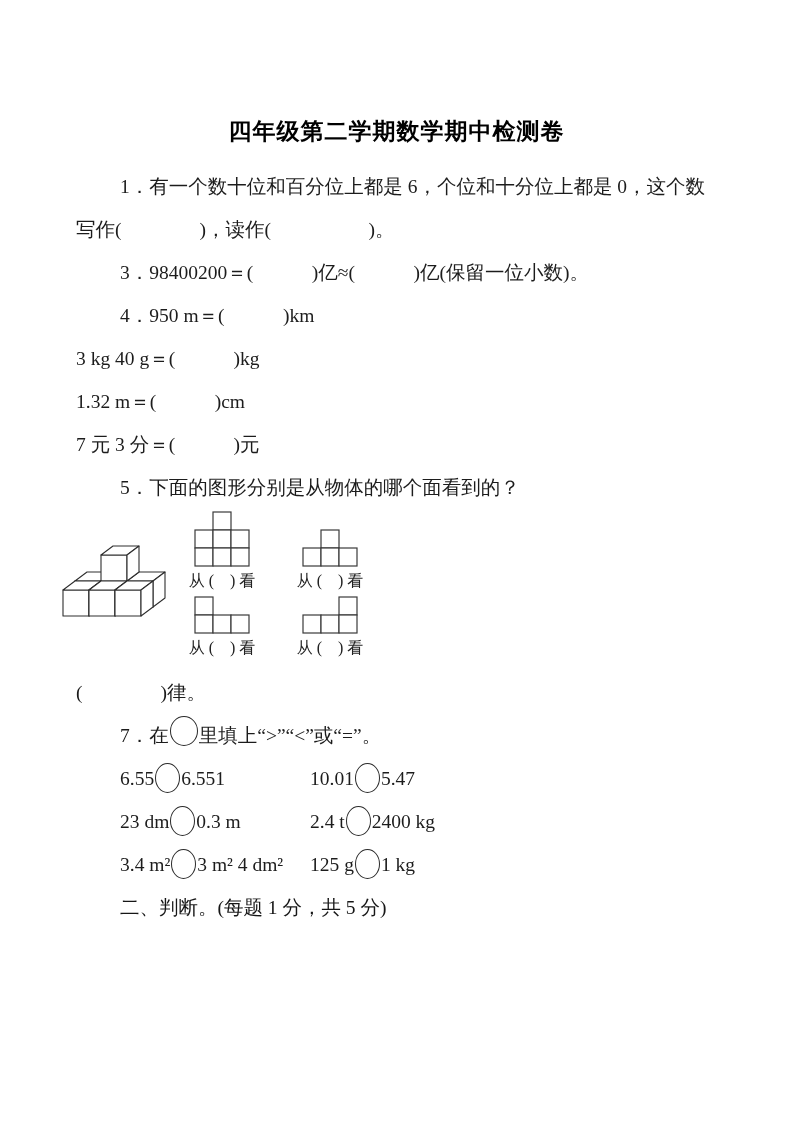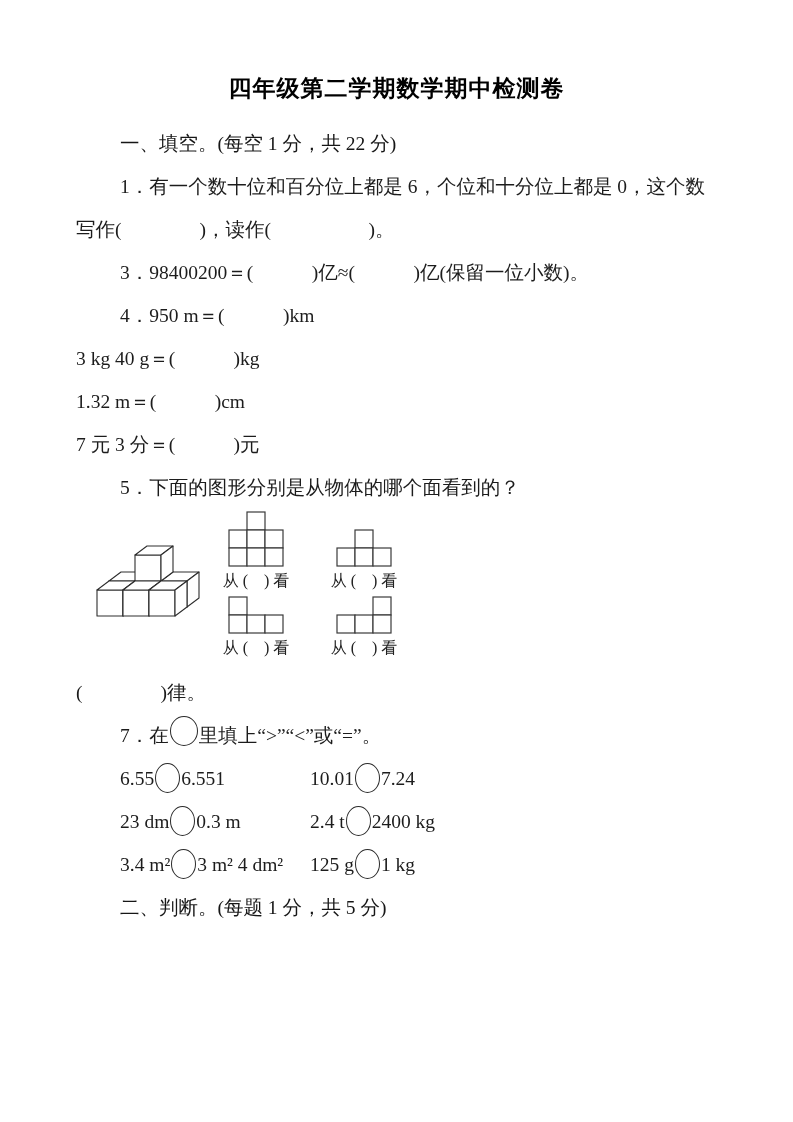--- a/index.html
+++ b/index.html
@@ -2,33 +2,33 @@
 <html><head>
 <meta charset="utf-8">
 <style>
   html,body{margin:0;padding:0;background:#e8e8e8;}
   .page{
     width:793px;height:1122px;margin:0 auto;background:#ffffff;
     position:relative;overflow:hidden;color:#1c1c1c;
     font-family:"Liberation Serif","DejaVu Serif",serif;
   }
   .title{
-    padding-top:73px;text-align:center;color:#000;
+    padding-top:116px;text-align:center;color:#000;
     font-family:"Liberation Sans","DejaVu Sans",sans-serif;
     font-weight:700;font-size:23px;line-height:30px;letter-spacing:1px;
   }
   .content{margin-top:19px;}
   .line{
     padding-left:120px;font-size:19.5px;line-height:43px;height:43px;
     white-space:nowrap;
   }
   .indent{padding-left:76px;}
   .section-heading{color:#161616;}
   
-  .figure{height:162px;display:flex;align-items:flex-start;padding-left:96px;}
+  .figure{height:162px;display:flex;align-items:flex-start;padding-left:62px;}
   .cube3d{margin-top:30px;flex:0 0 auto;}
   .views{display:grid;grid-template-columns:100px 100px;column-gap:8px;row-gap:4px;margin-top:2px;margin-left:6px;}
   .view-cell{display:flex;flex-direction:column;align-items:center;justify-content:flex-end;}
   .view-label{font-size:16px;line-height:22px;margin-top:3px;white-space:nowrap;color:#222;}
   svg polygon{fill:#ffffff;stroke:#2e2e2e;stroke-width:1.1;stroke-linejoin:round;}
   svg rect{fill:#ffffff;stroke:#3a3a3a;stroke-width:1.2;}
   
   .circle{
     display:inline-block;width:25px;height:30px;border:1.5px solid #2a2a2a;
     border-radius:50%;vertical-align:-8px;margin:0 1px;box-sizing:border-box;
@@ -40,21 +40,20 @@
 </style>
 </head>
 <body>
 
 <div class="page">
 
   <div class="title">四年级第二学期数学期中检测卷</div>
 
   <div class="content">
 
-    <div class="line section-heading">一、填空。(每空 1 分，共 22 分)</div>
 
     <div class="line">1．有一个数十位和百分位上都是 6，个位和十分位上都是 0，这个数</div>
     <div class="line indent">写作(　　　　)，读作(　　　　　)。</div>
 
 
     <div class="line">3．98400200＝(　　　)亿≈(　　　)亿(保留一位小数)。</div>
 
     <div class="line">4．950 m＝(　　　)km</div>
     <div class="line indent">3 kg 40 g＝(　　　)kg</div>
     <div class="line indent">1.32 m＝(　　　)cm</div>
@@ -132,21 +131,21 @@
         </div>
       </div>
     </div>
 
     <div class="line indent">(　　　　)律。</div>
 
     <div class="line"><span>7．在</span><span class="circle q7-circle"></span><span>里填上“&gt;”“&lt;”或“=”。</span></div>
 
     <div class="line cmp-row">
       <span class="cmp-left"><span>6.55</span><span class="circle"></span><span>6.551</span></span>
-      <span class="cmp-right"><span>10.01</span><span class="circle"></span><span>7.24</span></span>
+      <span class="cmp-right"><span>10.01</span><span class="circle"></span><span>5.47</span></span>
     </div>
     <div class="line cmp-row">
       <span class="cmp-left"><span>23 dm</span><span class="circle"></span><span>0.3 m</span></span>
       <span class="cmp-right"><span>2.4 t</span><span class="circle"></span><span>2400 kg</span></span>
     </div>
     <div class="line cmp-row">
       <span class="cmp-left"><span>3.4 m²</span><span class="circle"></span><span>3 m² 4 dm²</span></span>
       <span class="cmp-right"><span>125 g</span><span class="circle"></span><span>1 kg</span></span>
     </div>
 

